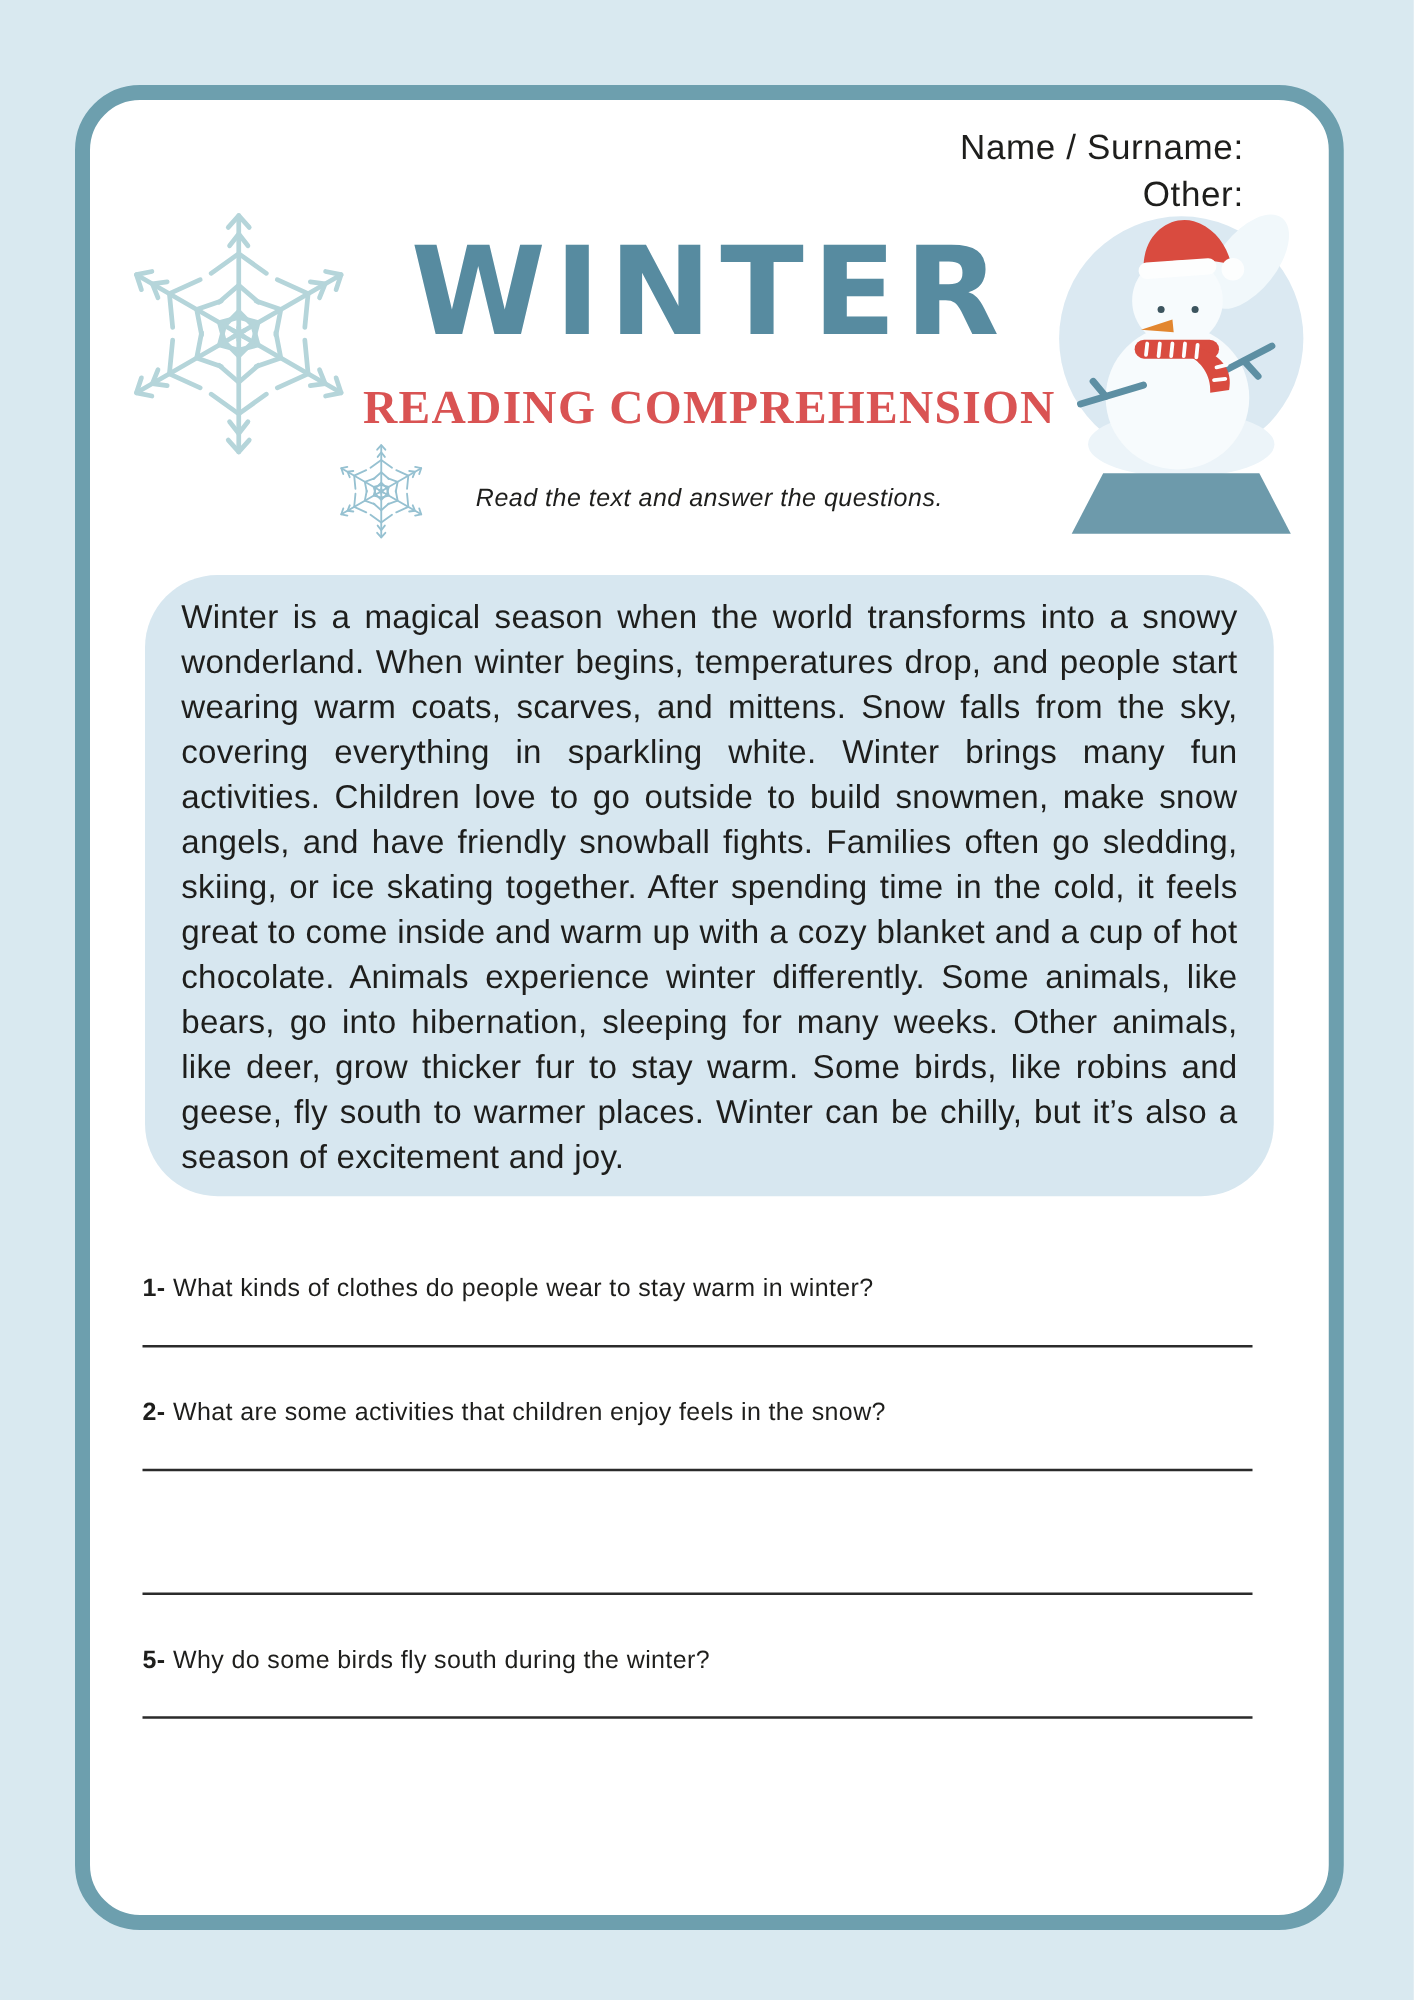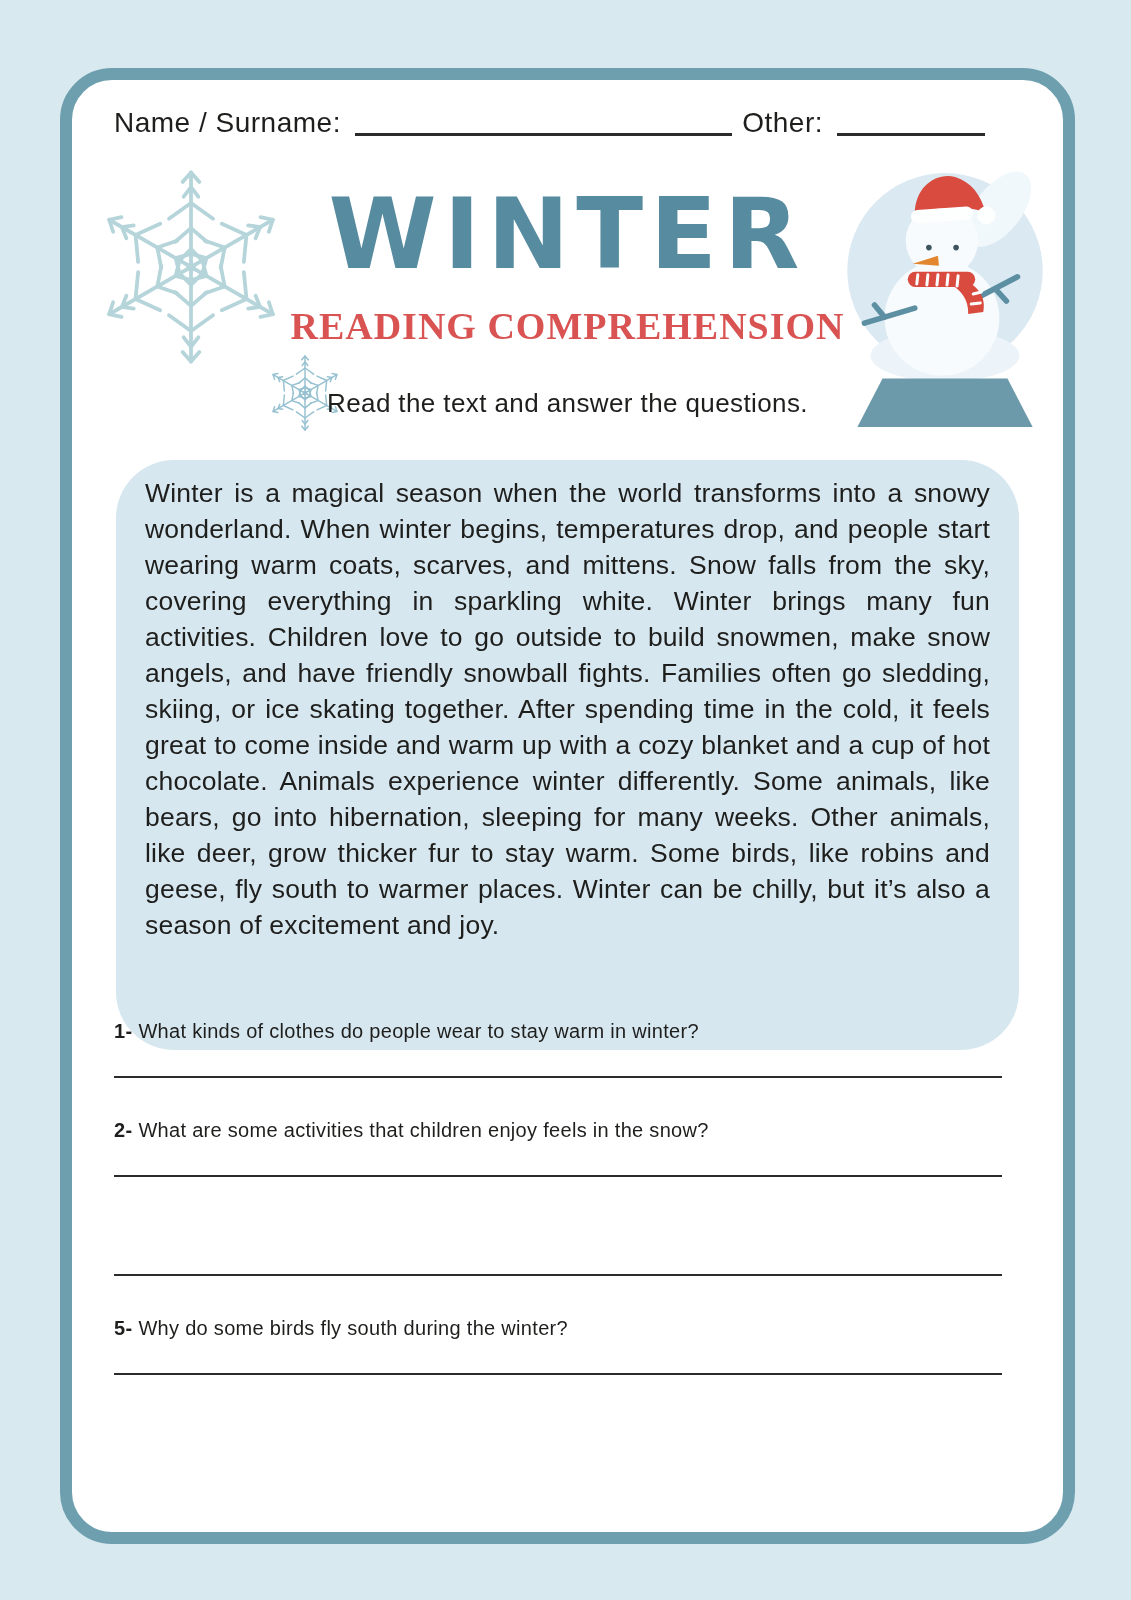--- a/index.html
+++ b/index.html
@@ -32,20 +32,21 @@
     border-radius:52px;
   }
   
   .name-row{
     position:absolute;
     left:42px;right:68px;top:22px;
     display:flex;
     align-items:flex-end;
     font-size:28px;
     letter-spacing:.5px;
+    flex-direction:column;
   }
   .fill-line{
     flex:1;
     border-bottom:3px solid var(--line);
     height:34px;
     margin:0 10px 3px 14px;
   }
   .fill-line.date-line{
     flex:0 0 148px;
   }
@@ -79,34 +80,35 @@
   .sub-title{
     margin-top:18px;
     font-family:Liberation Serif, serif;
     font-weight:bold;
     font-size:38px;
     letter-spacing:1px;
     color:var(--subtitle);
   }
   .instruction{
     margin-top:40px;
-    font-size:26px;
+    font-size:20px;
     letter-spacing:.4px;
     color:var(--text);
+    font-style:italic;
   }
   .globe{
     position:absolute;
     left:772px;top:84px;
     width:202px;height:272px;
   }
   
   .passage-box{
     position:absolute;
     left:44px;top:380px;
-    width:903px;height:590px;
+    width:903px;height:497px;
     background:var(--passage-background);
     border-radius:58px;
     padding:15px 29px 15px 29px;
     overflow:hidden;
   }
   .passage-text{
     font-size:26.5px;
     line-height:36px;
     text-align:justify;
     letter-spacing:.2px;

